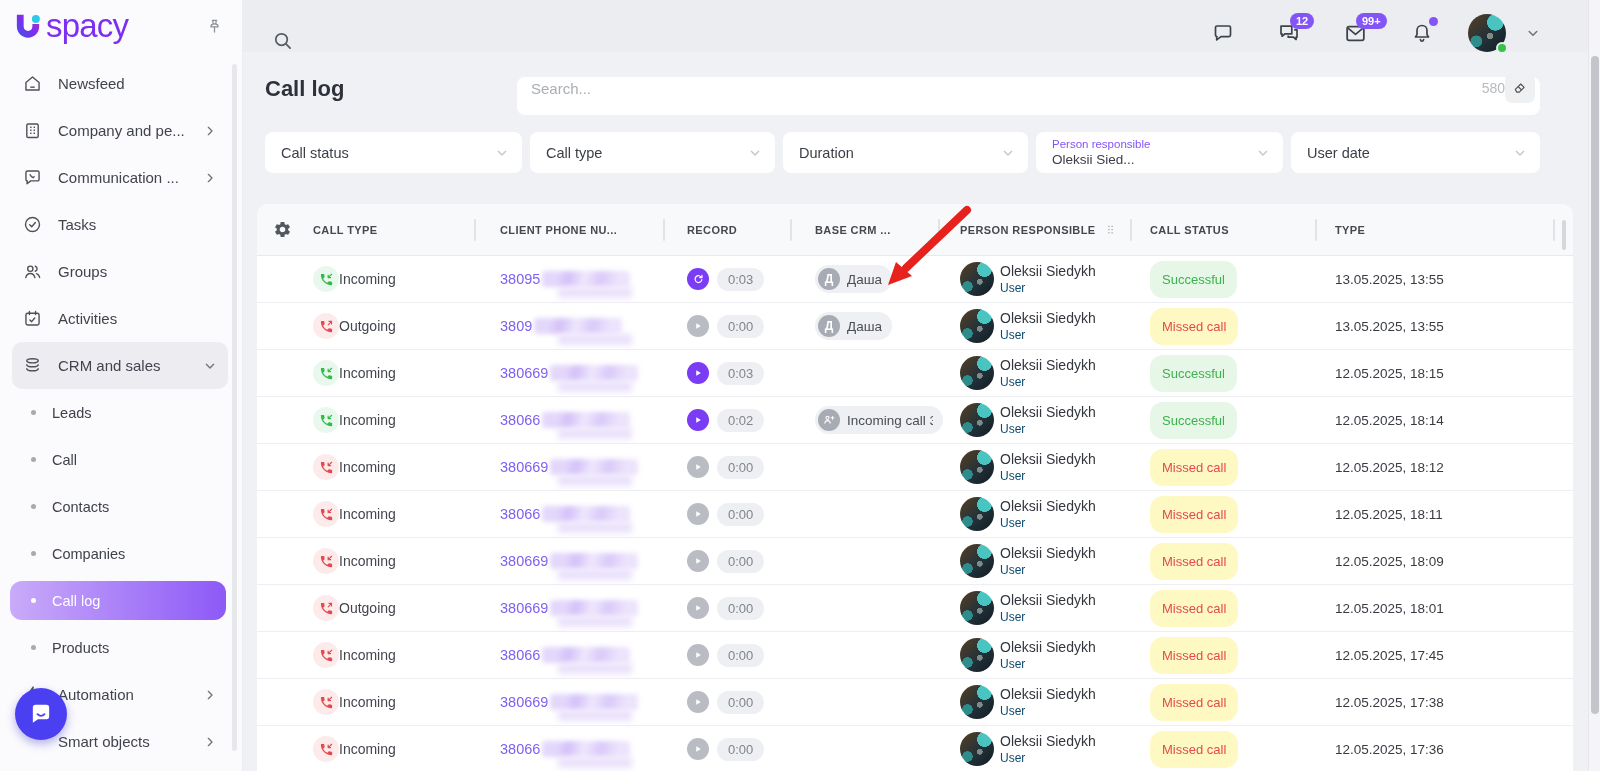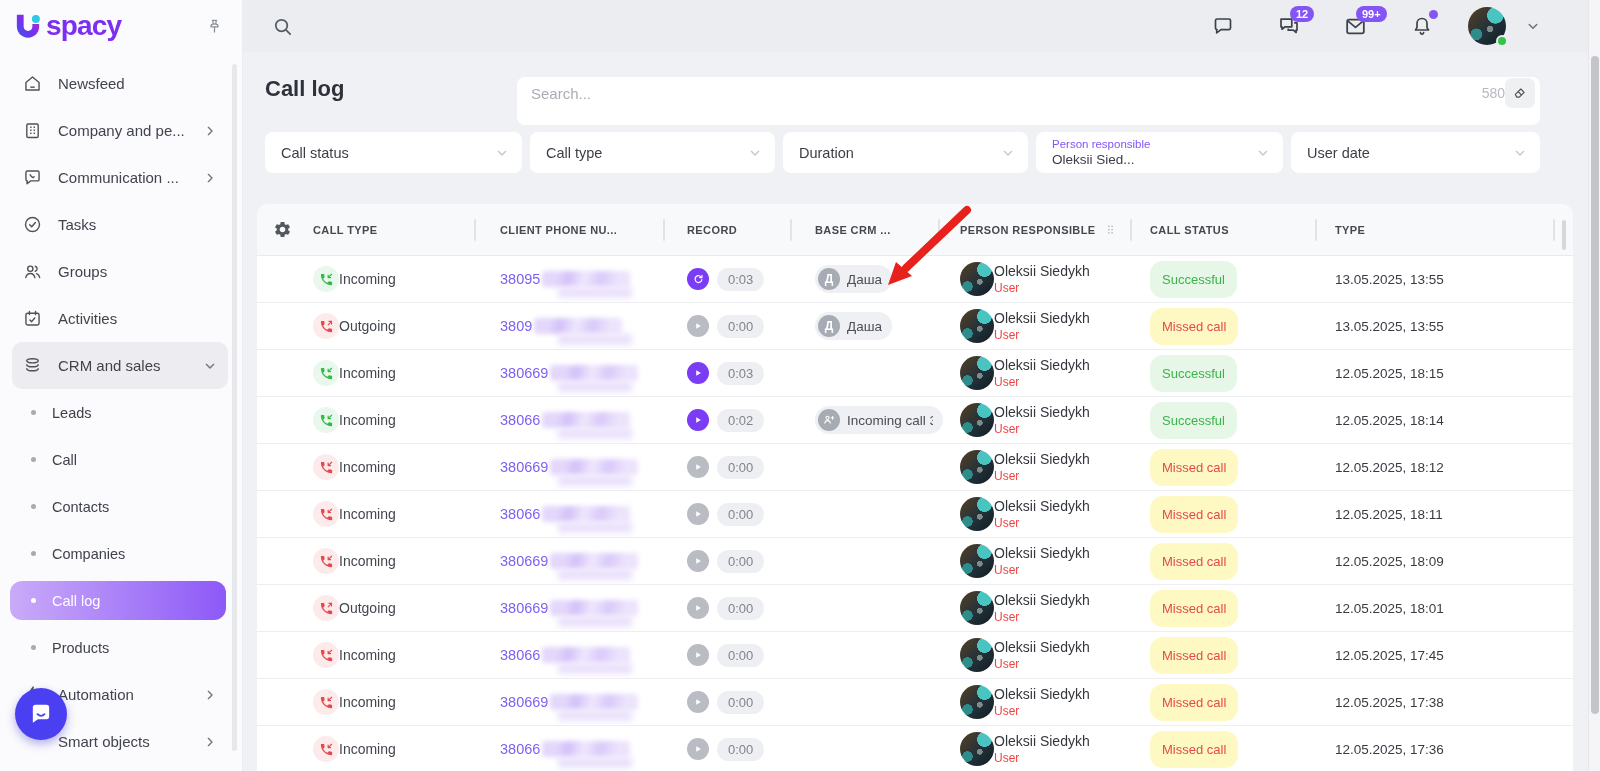--- a/index.html
+++ b/index.html
@@ -4,50 +4,50 @@
 <style>
   *{box-sizing:border-box;margin:0;padding:0}
   html,body{width:1600px;height:771px;overflow:hidden}
   body{font-family:"Liberation Sans",sans-serif;background:#f0f1f5;position:relative;font-size:14px;color:#3a3d45}
   svg{display:block}
 
   
   .sidebar{position:absolute;left:0;top:0;width:243px;height:771px;background:#fbfbfd;border-right:1px solid #ededf1;z-index:5}
   .logo-row{display:flex;align-items:center;height:52px;padding:0 18px 0 12px}
   .logo{display:flex;align-items:center;gap:1px;cursor:pointer}
-  .logo-text{font-size:28px;font-weight:700;color:#7c2ff0;letter-spacing:-.8px}
+  .logo-text{font-size:33px;font-weight:400;color:#7c2ff0;letter-spacing:-.8px}
   .pin{margin-left:auto;color:#8c9097;cursor:pointer}
   .side-track{position:absolute;right:5px;top:64px;bottom:20px;width:5px;background:#e7e8ec;border-radius:3px}
   .nav{position:absolute;top:60px;left:0;right:14px}
   .nav-item{display:flex;align-items:center;height:47px;padding:0 10px 0 22px;color:#41444d;font-size:15px;cursor:pointer}
   .nav-item .nav-ico{width:22px;height:22px;margin-right:14px;color:#4d5159;flex:none}
   .nav-chev{margin-left:auto;color:#6e737b}
   .nav-item.main-active{background:#ededf1;border-radius:10px;margin-left:12px;padding-left:10px}
   .nav-sub{display:flex;align-items:center;height:47px;padding-left:31px;font-size:14.5px;color:#3f424b;cursor:pointer}
   .sub-dot{width:5px;height:5px;border-radius:50%;background:#a6aab1;margin-right:16px;flex:none}
   .nav-sub.sub-active{background:linear-gradient(90deg,#c9abf9,#8d59f7);border-radius:12px;margin:4px 2px 4px 10px;height:39px;padding-left:21px;color:#fff;font-weight:500}
   .nav-sub.sub-active .sub-dot{background:#fff}
   .fab{position:absolute;left:15px;top:688px;width:52px;height:52px;border-radius:50%;background:#4b3ff2;display:flex;align-items:center;justify-content:center;z-index:9;box-shadow:0 4px 10px rgba(50,35,200,.35);cursor:pointer}
 
   
-  .topbar{position:absolute;left:243px;top:0;right:0;height:52px;background:#ebedf1;display:flex;align-items:center;z-index:4}
+  .topbar{position:absolute;left:243px;top:0;right:0;height:52px;background:#ebedf1;display:flex;align-items:flex-end;z-index:4}
   .tb-search{margin-left:28px;color:#565b63;cursor:pointer}
   .tb-right{margin-left:auto;display:flex;align-items:center;padding-right:58px}
   .tb-ic{position:relative;color:#3e424a;margin-left:42px;cursor:pointer}
   .badge{position:absolute;top:-8px;left:13px;background:#8455f6;color:#fff;font-size:11px;font-weight:700;border-radius:10px;padding:2px 6px;line-height:1.1}
   .bell-dot{position:absolute;top:-4px;right:-4px;width:9px;height:9px;border-radius:50%;background:#8455f6}
   .tb-avatar{width:38px;height:38px;border-radius:50%;margin-left:34px;position:relative;cursor:pointer}
   .online{position:absolute;right:-2px;bottom:-2px;width:12px;height:12px;background:#35c24a;border:2px solid #ebedf1;border-radius:50%}
   .tb-chev{margin-left:18px;color:#6e737b;cursor:pointer}
   .avatar-img{background:radial-gradient(circle at 72% 22%,#49c4c0 0 20%,rgba(0,0,0,0) 21%),radial-gradient(circle at 22% 72%,#2e8d8a 0 14%,rgba(0,0,0,0) 15%),radial-gradient(circle at 58% 58%,#7d8c86 0 10%,rgba(0,0,0,0) 11%),linear-gradient(135deg,#4d3d27 10%,#23313a 55%,#101c22)}
 
   
   .content{position:absolute;left:243px;top:52px;right:0;bottom:0;background:#f0f1f5}
   .page-title{position:absolute;left:22px;top:24px;font-size:22px;font-weight:700;color:#2e313a}
-  .searchbar{position:absolute;left:274px;top:25px;width:1023px;height:48px;background:#fff;border-radius:8px;display:flex;align-items:center;padding:0 5px 16px 14px}
+  .searchbar{position:absolute;left:274px;top:25px;width:1023px;height:38px;background:#fff;border-radius:8px;display:flex;align-items:center;padding:0 5px 16px 14px}
   .searchbar input{flex:1;border:none;outline:none;font-size:15px;color:#3c3f47;background:transparent;font-family:"Liberation Sans",sans-serif}
   ::placeholder{color:#a9adb5}
   .search-count{color:#b6bac1;font-size:14px;}
   .eraser-btn{width:30px;height:30px;border-radius:7px;background:#eef0f2;display:flex;align-items:center;justify-content:center;color:#4c5057;cursor:pointer}
   .filters{position:absolute;left:22px;top:80px;display:flex;gap:8px}
   .chip{background:#fff;border-radius:8px;height:41px;display:flex;align-items:center;padding:0 12px 0 16px;cursor:pointer}
   .chip-label{font-size:14.5px;color:#3b3e46}
   .chip-chev{margin-left:auto;color:#c3c6cc}
   .chip-col{display:flex;flex-direction:column;justify-content:center;gap:2px}
   .chip-mini{font-size:11.5px;color:#8455f6}
@@ -71,24 +71,24 @@
   .blurred{display:inline-block;width:88px;height:16px;margin-left:2px;border-radius:3px;background:linear-gradient(100deg,#e3d7fb 0 18%,#d3c0f8 30%,#efe8fd 48%,#d9c9f9 66%,#ece3fc 85%);filter:blur(2.5px)}
   .phone:after{content:"";position:absolute;left:58px;top:16px;width:74px;height:11px;background:#eae1fb;filter:blur(3px)}
   .cell-rec{display:flex;align-items:center;gap:8px}
   .rec-btn{width:22px;height:22px;border-radius:50%;display:flex;align-items:center;justify-content:center;color:#fff;cursor:pointer;flex:none}
   .rec-purple{background:#7a3cf4}
   .rec-grey{background:#b9bcc2}
   .dur-pill{background:#eeeff2;border-radius:12px;padding:4px 11px;font-size:13px;color:#80848c}
   .tag{display:inline-flex;align-items:center;background:#eef0f3;border-radius:15px;padding:3px 10px 3px 3px;cursor:pointer;max-width:128px}
   .tag-av{width:22px;height:22px;border-radius:50%;background:#a7abb3;color:#fff;display:flex;align-items:center;justify-content:center;font-size:12px;font-weight:700;flex:none}
   .tag-label{margin-left:7px;font-size:13.5px;color:#4b4e56;white-space:nowrap;overflow:hidden}
-  .cell-person{display:flex;align-items:center;gap:0}
+  .cell-person{display:flex;align-items:center;gap:6px}
   .row-avatar{width:34px;height:34px;border-radius:50%;flex:none}
   .p-name{font-size:14px;color:#33363d}
-  .p-role{font-size:12px;color:#ef4444;margin-top:2px}
+  .p-role{font-size:12px;color:#0c4a6e;margin-top:2px}
   .status-pill{display:inline-block;border-radius:13px;padding:11px 12px;font-size:13px}
   .st-success{color:#3cb24a;background:#e6f7e8}
   .st-missed{color:#e5494e;background:#fef9c3}
   .cell-date{font-size:13.5px;color:#383b42}
 
   .arrow-overlay{position:absolute;left:858px;top:196px;z-index:20;pointer-events:none}
   .page-scrollbar{position:absolute;right:0;top:0;width:12px;height:771px;background:#f5f5f7;border-left:1px solid #e7e7eb;z-index:30}
   .page-thumb{position:absolute;left:2px;top:56px;width:8px;height:658px;background:#c3c5ca;border-radius:4px;cursor:pointer}
 </style>
 </head>

